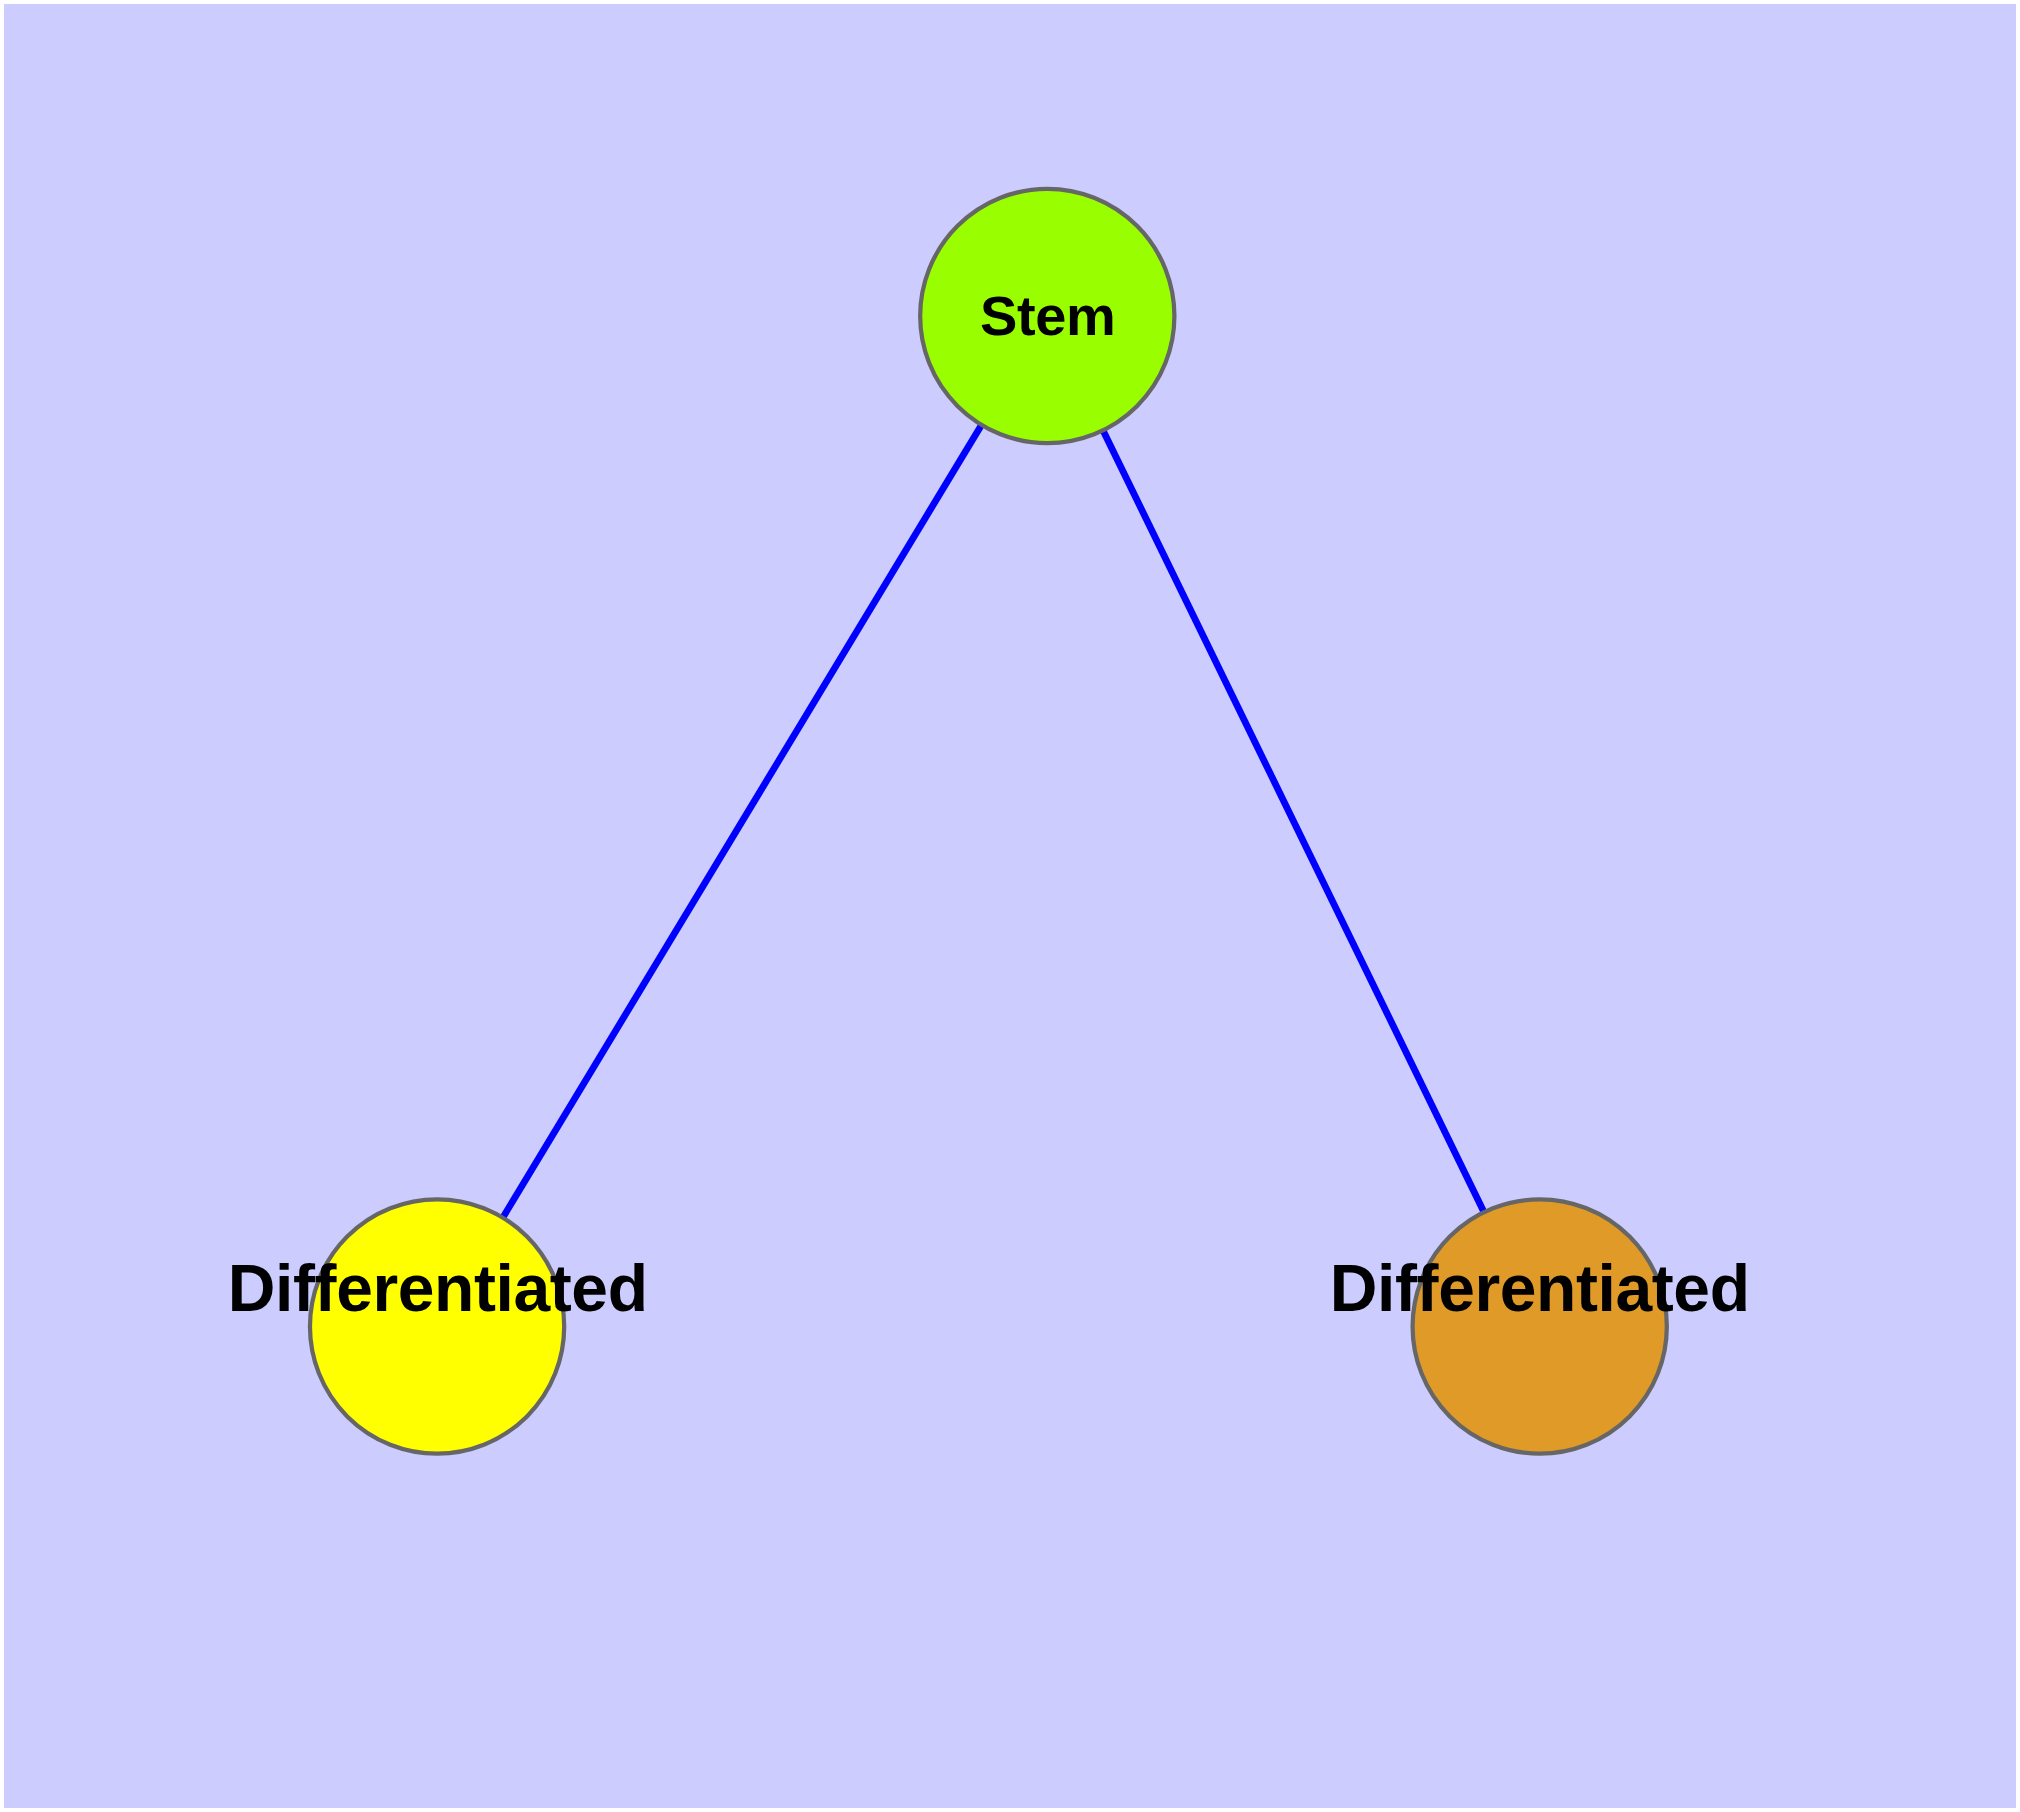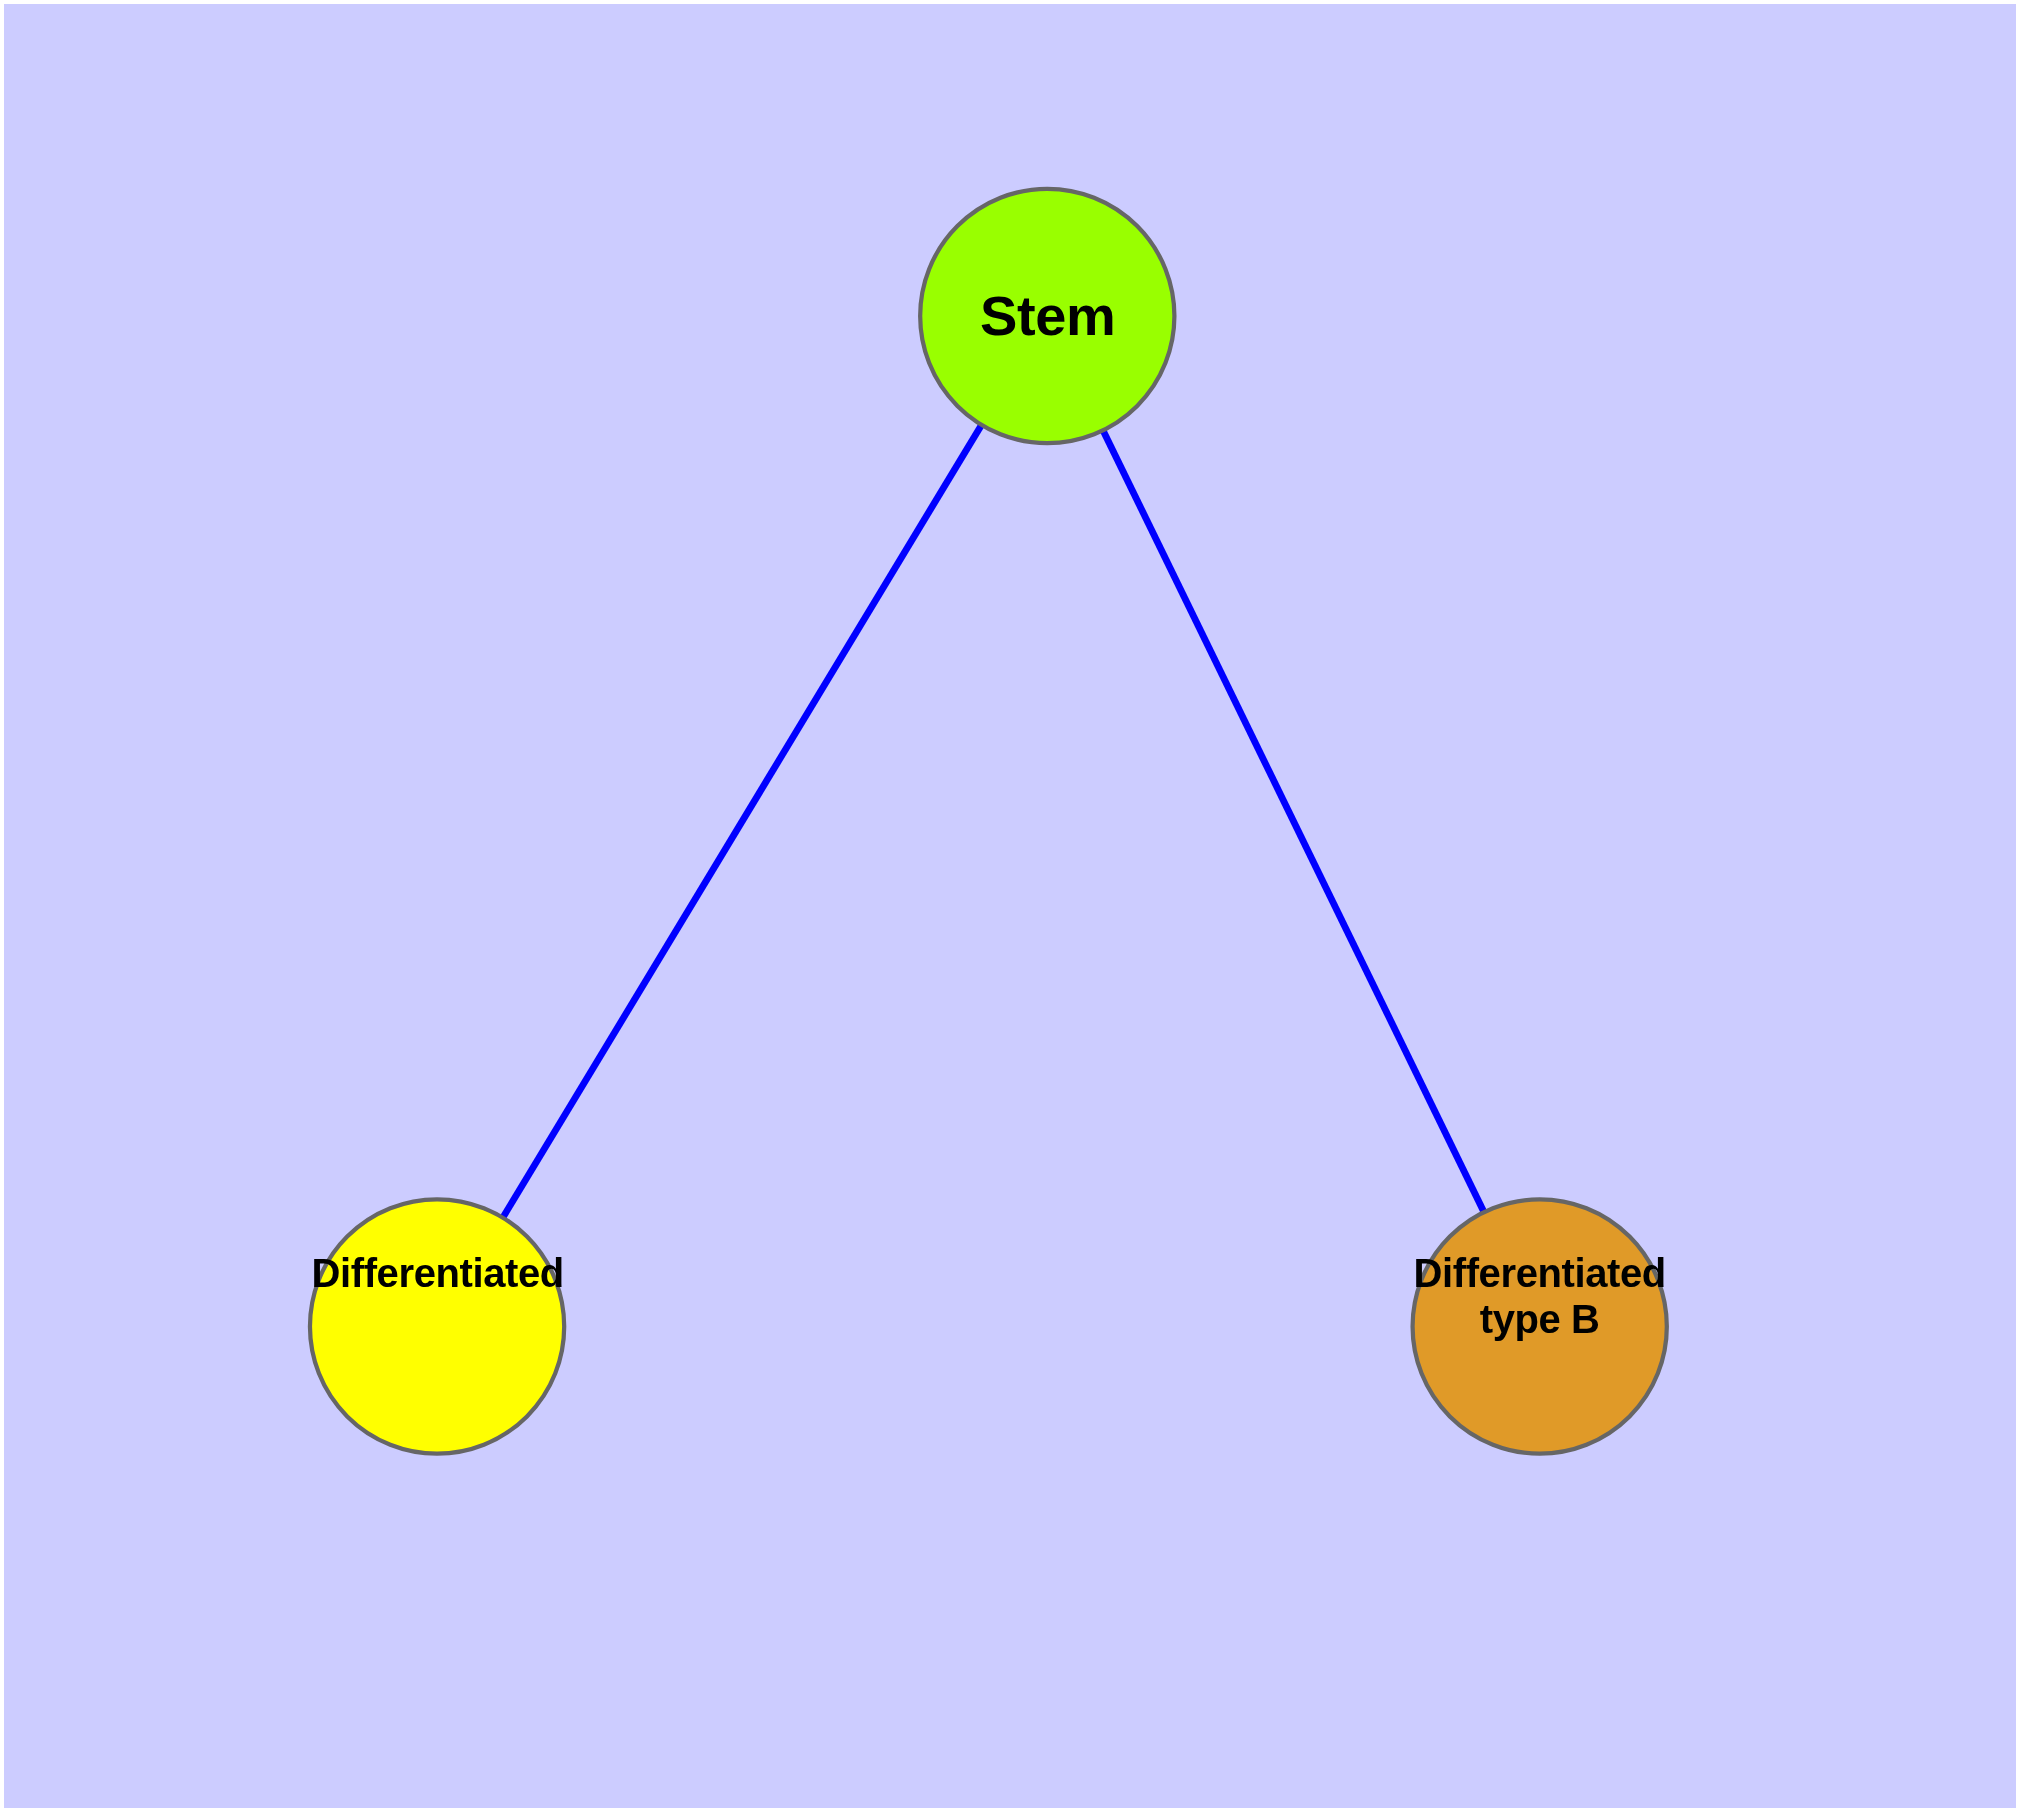--- a/index.html
+++ b/index.html
@@ -47,21 +47,21 @@
     color: #000000;
     font-family: "Liberation Sans", sans-serif;
     font-weight: bold;
     line-height: 1.14;
     white-space: pre;
     pointer-events: none;
     letter-spacing: -0.4px;
   }
 
   .node-label.big {
-    font-size: 40px;
+    font-size: 66px;
   }
 
   .node-label.stem {
     font-size: 56px;
   }
 </style>
 </head>
 <body>
 
 <div id="canvas">
@@ -76,18 +76,18 @@
       <g id="nodes-group">
           <circle cx="1231" cy="368" r="150" fill="#99ff00" stroke="#666666" stroke-width="5"></circle>
           <circle cx="511" cy="1560" r="150" fill="#ffff00" stroke="#666666" stroke-width="5"></circle>
           <circle cx="1812" cy="1560" r="150" fill="#e09a28" stroke="#666666" stroke-width="5"></circle>
         </g>
     </svg>
 
     <div id="labels-layer">
         <div class="node-label stem" style="width: 763px; left: 662px; top: 280px;"><div>Stem</div></div>
         <div class="node-label big" style="width: 763px; left: 52px; top: 1247px;"><div>Differentiated</div></div>
-        <div class="node-label big" style="width: 763px; left: 1154px; top: 1247px;"><div>Differentiated</div><div>type B</div></div>
+        <div class="node-label big" style="width: 763px; left: 1154px; top: 1247px;"><div>Differentiated</div></div>
       </div>
 
   </div>
 </div>
 
 
 </body></html>

